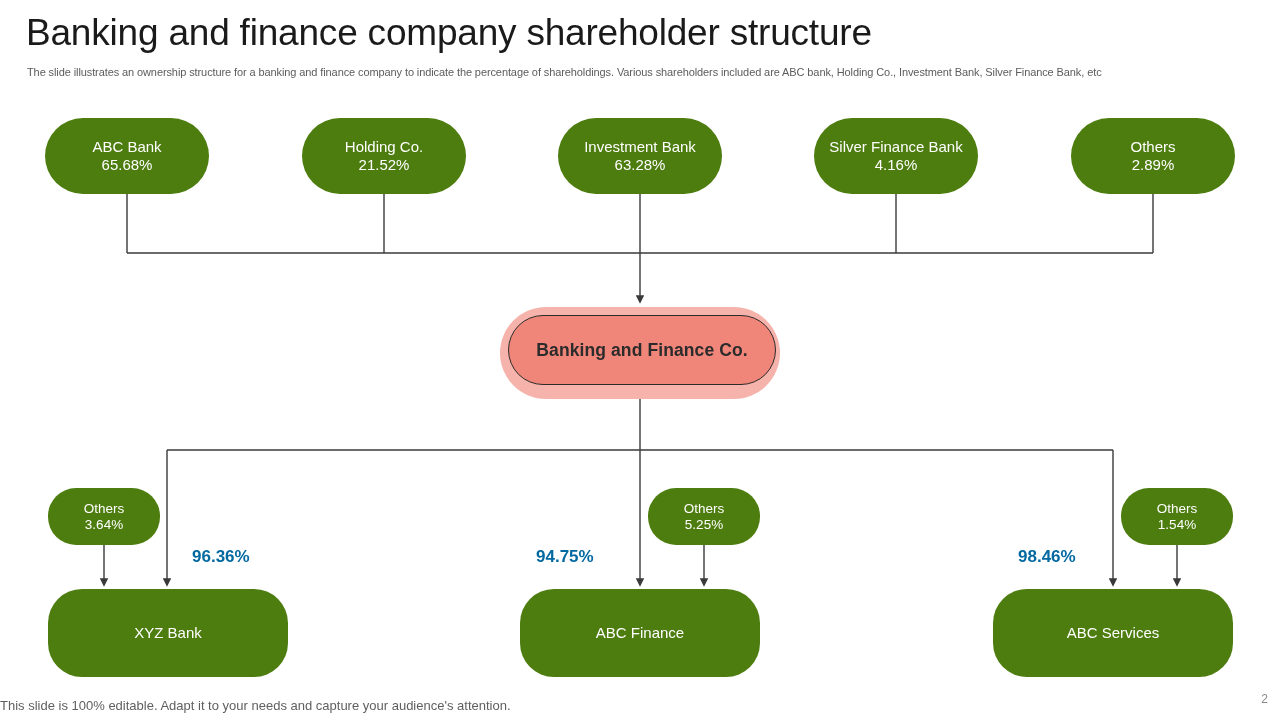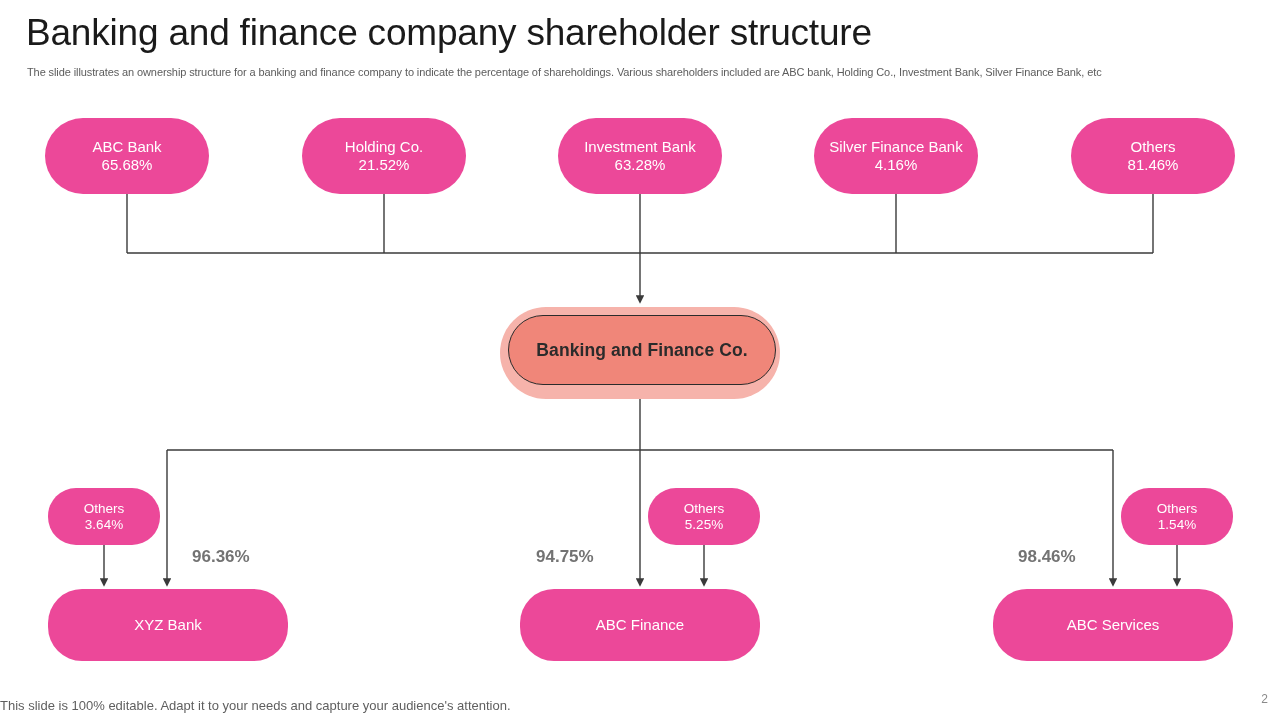--- a/index.html
+++ b/index.html
@@ -44,41 +44,41 @@
   
   .node {
     position: absolute;
     box-sizing: border-box;
     display: flex;
     flex-direction: column;
     align-items: center;
     justify-content: center;
     text-align: center;
     color: #ffffff;
-    background: #ec4899;
+    background: #4d7c0f;
     line-height: 1.18;
   }
   .node .n-name { display: block; }
   .node .n-pct  { display: block; }
 
   .node.top {
     width: 164px;
     height: 76px;
     border-radius: 38px;
     font-size: 15px;
   }
   .node.small {
     width: 112px;
     height: 57px;
     border-radius: 28px;
     font-size: 13.5px;
   }
   .node.bottom {
     width: 240px;
-    height: 72px;
+    height: 88px;
     border-radius: 34px;
     font-size: 15px;
   }
 
   
   #central-wrap {
     position: absolute;
     left: 500px;
     top: 307px;
     width: 280px;
@@ -120,21 +120,21 @@
     width: 1280px;
     height: 720px;
     pointer-events: none;
   }
 
   
   .pct-label {
     position: absolute;
     font-size: 17px;
     font-weight: bold;
-    color: #737373;
+    color: #0369a1;
     white-space: nowrap;
   }
 
   
   #footer-note {
     position: absolute;
     left: 0;
     right: 0;
     top: 698px;
     text-align: left;
@@ -199,21 +199,21 @@
   <div class="node top" style="left:558px; top:118px;">
     <span class="n-name">Investment  Bank</span>
     <span class="n-pct">63.28%</span>
   </div>
   <div class="node top" style="left:814px; top:118px;">
     <span class="n-name">Silver Finance Bank</span>
     <span class="n-pct">4.16%</span>
   </div>
   <div class="node top" style="left:1071px; top:118px;">
     <span class="n-name">Others</span>
-    <span class="n-pct">81.46%</span>
+    <span class="n-pct">2.89%</span>
   </div>
 
   <div id="central-wrap">
     <div id="central-glow"></div>
     <div id="central-node">Banking and Finance Co.</div>
   </div>
 
   <div class="node small" style="left:48px;  top:488px;">
     <span class="n-name">Others</span>
     <span class="n-pct">3.64%</span>

